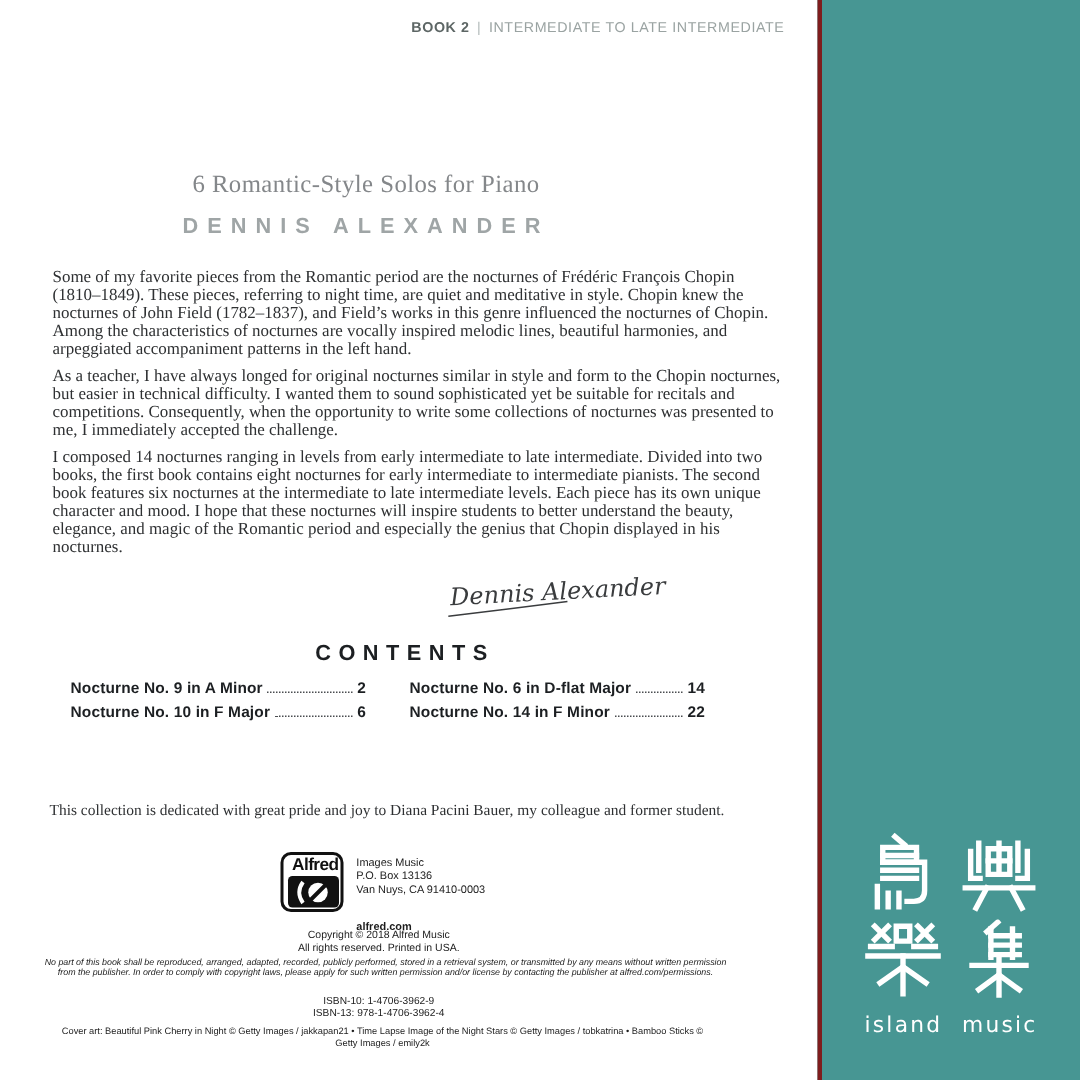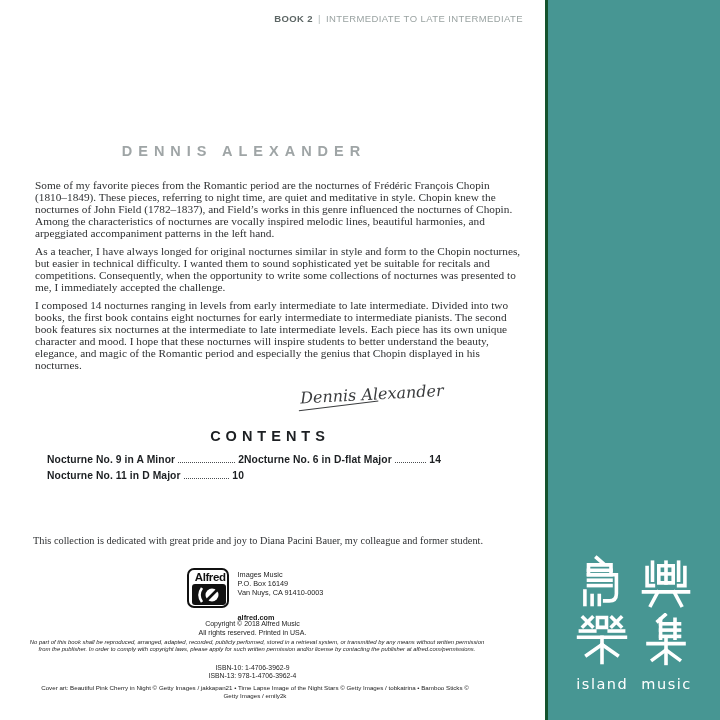--- a/index.html
+++ b/index.html
@@ -57,21 +57,21 @@
     transform:rotate(-4deg);
   }
 
   
   .contents-heading{
     position:absolute;top:428px;left:0;width:516px;text-align:center;
     font-size:14.5px;font-weight:bold;letter-spacing:5px;color:#1c1f22;padding-left:12px;
   }
   .toc{
     position:absolute;top:454px;left:47px;width:423px;
-    display:grid;grid-template-columns:197px 197px;
+    display:grid;grid-template-columns:197px 197px;column-gap:29px;
   }
   .toc-col{display:flex;flex-direction:column;}
   .toc-row{
     display:flex;align-items:baseline;height:16px;
     font-size:10.3px;font-weight:bold;color:#1c1f22;letter-spacing:.1px;white-space:nowrap;
   }
   .toc-dots{flex:1;border-bottom:1.7px dotted #4a4d50;margin:0 3px 3px 3px;min-width:8px;}
   .toc-page{text-align:right;}
 
   
@@ -109,21 +109,21 @@
     font-size:6.8px;line-height:8.2px;color:#1c1c1c;
   }
   .covercredit{
     position:absolute;top:684px;left:40px;width:430px;text-align:center;
     font-size:6.2px;line-height:7.8px;color:#1c1c1c;
   }
 
   
   .sidebar{
     position:absolute;top:0;right:0;width:175px;height:720px;
-    background:#479693;border-left:3px solid #14532d;box-sizing:border-box;
+    background:#479693;border-left:3px solid #7f1d1d;box-sizing:border-box;
   }
   .island-logo{
     position:absolute;bottom:28px;left:50%;transform:translateX(-50%);
     width:136px;text-align:center;
   }
   .char-grid{
     display:grid;grid-template-columns:54px 54px;column-gap:10px;row-gap:4px;
     justify-content:center;
   }
   .char-grid svg{display:block;}
@@ -134,20 +134,21 @@
 </style>
 </head>
 <body>
 
 <div class="page">
 
   <div class="header-line">
     <span class="book">BOOK 2</span><span class="sep">|</span><span class="level">INTERMEDIATE TO LATE INTERMEDIATE</span>
   </div>
 
+  <div class="subtitle">6 Romantic-Style Solos for Piano</div>
   <div class="author">DENNIS ALEXANDER</div>
 
   <div class="intro">
     <p>Some of my favorite pieces from the Romantic period are the nocturnes of Frédéric François Chopin (1810–1849). These pieces, referring to night time, are quiet and meditative in style. Chopin knew the nocturnes of John Field (1782–1837), and Field’s works in this genre influenced the nocturnes of Chopin. Among the characteristics of nocturnes are vocally inspired melodic lines, beautiful harmonies, and arpeggiated accompaniment patterns in the left hand.</p>
     <p>As a teacher, I have always longed for original nocturnes similar in style and form to the Chopin nocturnes, but easier in technical difficulty. I wanted them to sound sophisticated yet be suitable for recitals and competitions. Consequently, when the opportunity to write some collections of nocturnes was presented to me, I immediately accepted the challenge.</p>
     <p>I composed 14 nocturnes ranging in levels from early intermediate to late intermediate. Divided into two books, the first book contains eight nocturnes for early intermediate to intermediate pianists. The second book features six nocturnes at the intermediate to late intermediate levels. Each piece has its own unique character and mood. I hope that these nocturnes will inspire students to better understand the beauty, elegance, and magic of the Romantic period and especially the genius that Chopin displayed in his nocturnes.</p>
   </div>
 
   <div class="signature">
     <span>Dennis Alexander</span>
@@ -157,50 +158,55 @@
   <div class="contents-heading">CONTENTS</div>
 
   <div class="toc">
     <div class="toc-col">
       <div class="toc-row">
         <span>Nocturne No. 9 in A Minor</span>
         <span class="toc-dots"></span>
         <span class="toc-page">2</span>
       </div>
       <div class="toc-row">
-        <span>Nocturne No. 11 in D Major</span>
-        <span class="toc-dots"></span>
-        <span class="toc-page">10</span>
+        <span>Nocturne No. 10 in F Major</span>
+        <span class="toc-dots"></span>
+        <span class="toc-page">6</span>
       </div>
     </div>
     <div class="toc-col">
       <div class="toc-row">
         <span>Nocturne No. 6 in D-flat Major</span>
         <span class="toc-dots"></span>
         <span class="toc-page">14</span>
+      </div>
+      <div class="toc-row">
+        <span>Nocturne No. 14 in F Minor</span>
+        <span class="toc-dots"></span>
+        <span class="toc-page">22</span>
       </div>
     </div>
   </div>
 
   <div class="dedication">This collection is dedicated with great pride and joy to Diana Pacini Bauer, my colleague and former student.</div>
 
   <div class="pubblock">
     <div class="alfred-logo">
       <div class="alfred-word">Alfred</div>
       <div class="alfred-mark">
         <svg width="30" height="18" viewBox="0 0 30 18">
           <path d="M8 2 Q3 9 8 16" stroke="#ffffff" stroke-width="2.6" fill="none"></path>
           <circle cx="18" cy="9" r="6.5" fill="#ffffff"></circle>
           <path d="M13 14 L23 4" stroke="#111111" stroke-width="2.6" fill="none"></path>
         </svg>
       </div>
     </div>
     <div class="address">
       <div>Images Music</div>
-      <div>P.O. Box 16149</div>
+      <div>P.O. Box 13136</div>
       <div>Van Nuys, CA 91410-0003</div>
       <div class="website">alfred.com</div>
     </div>
   </div>
 
   <div class="copyright">
     <div>Copyright © 2018 Alfred Music</div>
     <div>All rights reserved. Printed in USA.</div>
   </div>
 

